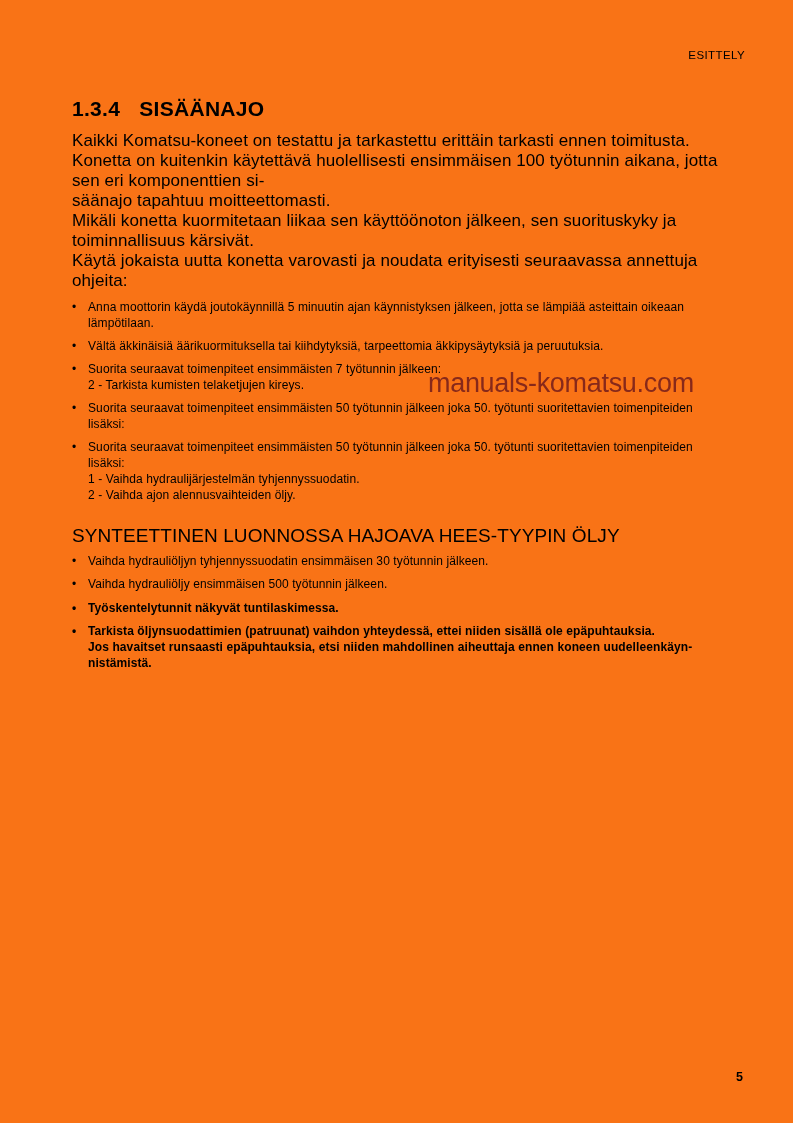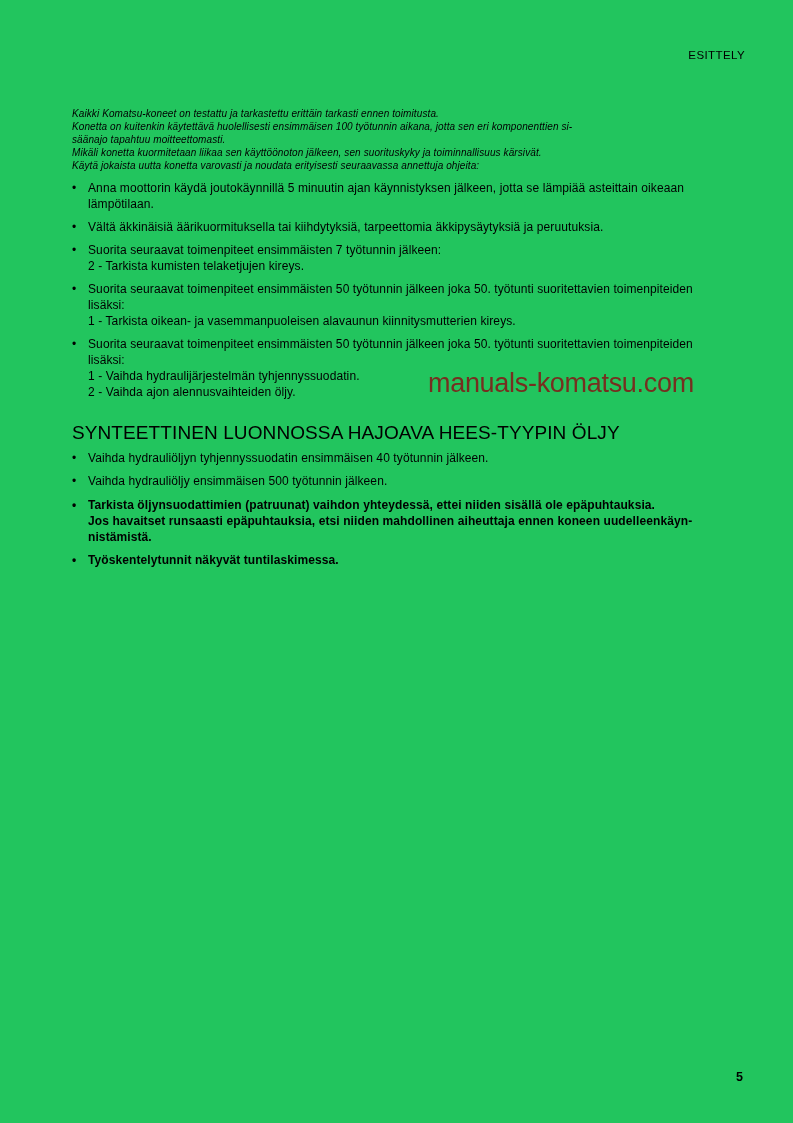--- a/index.html
+++ b/index.html
@@ -1,36 +1,36 @@
 <!DOCTYPE html>
 <html><head>
 <meta charset="utf-8">
 <style>
   html,body { margin:0; padding:0; background:#e6e6e6; }
   .page {
     position:relative;
     width:793px; height:1123px;
     margin:0 auto;
-    background:#22c55e;
+    background:#f97316;
     font-family:"Liberation Sans","DejaVu Sans",sans-serif;
     color:#000;
     overflow:hidden;
   }
   .header-label {
     position:absolute; top:49px; right:48px;
     font-size:11.5px; letter-spacing:0.4px;
   }
   .content {
     position:absolute; left:72px; right:48px; top:97px;
   }
   .doc-title { font-size:21px; font-weight:bold; line-height:24px; letter-spacing:0.3px; }
   .doc-title .sec-num { margin-right:19px; }
   .intro {
-    margin-top:10px; font-size:10px; line-height:13px;
-    white-space:pre-line; letter-spacing:0.1px;font-style:italic;
+    margin-top:10px; font-size:17px; line-height:20px;
+    white-space:pre-line; letter-spacing:0.1px;
   }
   .bullet-list { margin-top:6px; }
   .bullet-item { display:flex; margin-top:7px; }
   .bullet-list .bullet-item:first-child { margin-top:8px; }
   .bullet-marker { flex:0 0 16px; width:16px; font-size:12px; line-height:16px; }
   .bullet-marker::before { content:"\2022"; }
   .bullet-body { flex:1; }
   .bullet-text, .bullet-steps {
     font-size:12px; line-height:16px; white-space:pre-line; letter-spacing:0.1px;
   }
@@ -54,20 +54,23 @@
 <body>
 
 <div class="page">
 
   <div class="header-label">ESITTELY</div>
 
   <div class="watermark" style="color: rgb(126, 35, 27);">manuals-komatsu.com</div>
 
   <div class="content">
 
+    <div class="doc-title">
+      <span class="sec-num">1.3.4</span><span>SISÄÄNAJO</span>
+    </div>
 
     <div class="intro">Kaikki Komatsu-koneet on testattu ja tarkastettu erittäin tarkasti ennen toimitusta.
 Konetta on kuitenkin käytettävä huolellisesti ensimmäisen 100 työtunnin aikana, jotta sen eri komponenttien si-
 säänajo tapahtuu moitteettomasti.
 Mikäli konetta kuormitetaan liikaa sen käyttöönoton jälkeen, sen suorituskyky ja toiminnallisuus kärsivät.
 Käytä jokaista uutta konetta varovasti ja noudata erityisesti seuraavassa annettuja ohjeita:</div>
 
     <div class="bullet-list">
       <div class="bullet-item">
         <span class="bullet-marker"></span>
@@ -87,65 +90,64 @@
         <div class="bullet-body">
           <div class="bullet-text">Suorita seuraavat toimenpiteet ensimmäisten 7 työtunnin jälkeen:</div>
           <div class="bullet-steps">2 - Tarkista kumisten telaketjujen kireys.</div>
         </div>
       </div>
       <div class="bullet-item">
         <span class="bullet-marker"></span>
         <div class="bullet-body">
           <div class="bullet-text">Suorita seuraavat toimenpiteet ensimmäisten 50 työtunnin jälkeen joka 50. työtunti suoritettavien toimenpiteiden
 lisäksi:</div>
-          <div class="bullet-steps">1 - Tarkista oikean- ja vasemmanpuoleisen alavaunun kiinnitysmutterien kireys.</div>
         </div>
       </div>
       <div class="bullet-item">
         <span class="bullet-marker"></span>
         <div class="bullet-body">
           <div class="bullet-text">Suorita seuraavat toimenpiteet ensimmäisten 50 työtunnin jälkeen joka 50. työtunti suoritettavien toimenpiteiden
 lisäksi:</div>
           <div class="bullet-steps">1 - Vaihda hydraulijärjestelmän tyhjennyssuodatin.
 2 - Vaihda ajon alennusvaihteiden öljy.</div>
         </div>
       </div>
     </div>
 
     <div class="sub-heading">SYNTEETTINEN LUONNOSSA HAJOAVA HEES-TYYPIN ÖLJY</div>
 
     <div class="bullet-list">
       <div class="bullet-item">
         <span class="bullet-marker"></span>
         <div class="bullet-body">
-            <div class="bullet-text">Vaihda hydrauliöljyn tyhjennyssuodatin ensimmäisen 40 työtunnin jälkeen.</div>
+            <div class="bullet-text">Vaihda hydrauliöljyn tyhjennyssuodatin ensimmäisen 30 työtunnin jälkeen.</div>
           </div>
       </div>
       <div class="bullet-item">
         <span class="bullet-marker"></span>
         <div class="bullet-body">
             <div class="bullet-text">Vaihda hydrauliöljy ensimmäisen 500 työtunnin jälkeen.</div>
           </div>
       </div>
     </div>
 
 
     <div class="bullet-list important-list">
       <div class="bullet-item">
         <span class="bullet-marker"></span>
         <div class="bullet-body">
-            <div class="bullet-text">Tarkista öljynsuodattimien (patruunat) vaihdon yhteydessä, ettei niiden sisällä ole epäpuhtauksia.
-Jos havaitset runsaasti epäpuhtauksia, etsi niiden mahdollinen aiheuttaja ennen koneen uudelleenkäyn-
-nistämistä.</div>
+            <div class="bullet-text">Työskentelytunnit näkyvät tuntilaskimessa.</div>
           </div>
       </div>
       <div class="bullet-item">
         <span class="bullet-marker"></span>
         <div class="bullet-body">
-            <div class="bullet-text">Työskentelytunnit näkyvät tuntilaskimessa.</div>
+            <div class="bullet-text">Tarkista öljynsuodattimien (patruunat) vaihdon yhteydessä, ettei niiden sisällä ole epäpuhtauksia.
+Jos havaitset runsaasti epäpuhtauksia, etsi niiden mahdollinen aiheuttaja ennen koneen uudelleenkäyn-
+nistämistä.</div>
           </div>
       </div>
     </div>
 
   </div>
 
   <div class="page-number">5</div>
 
 </div>
 

